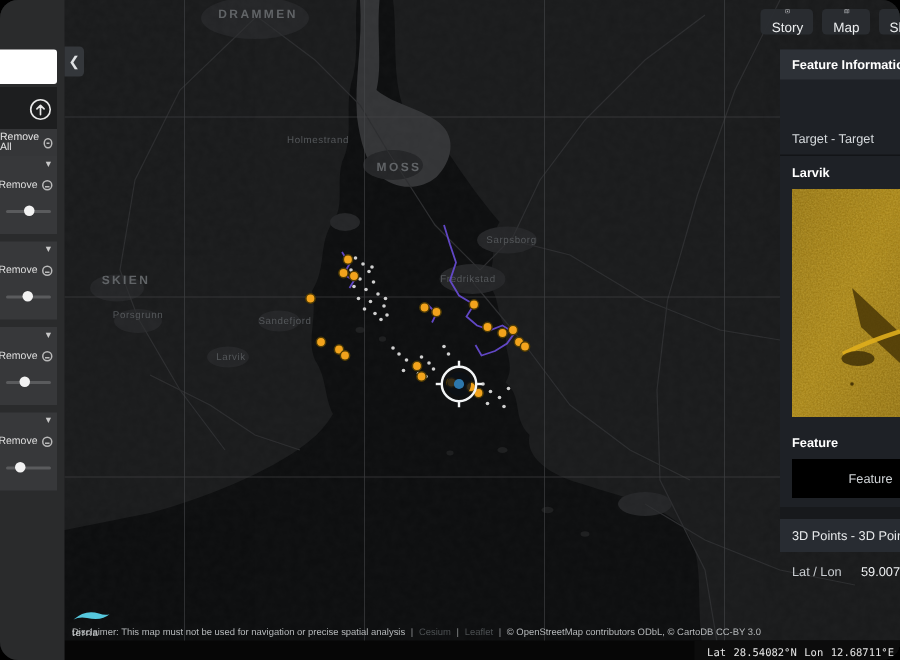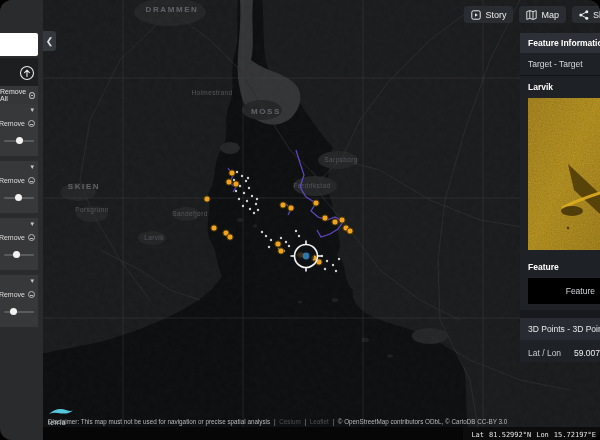--- a/index.html
+++ b/index.html
@@ -33,29 +33,29 @@
   .wb-knob{position:absolute;top:-3px;width:7px;height:7px;border-radius:50%;background:#f2f2f2;}
 
   .collapse-btn{position:absolute;left:43px;top:31px;width:13px;height:20px;background:#34373b;
                 border:none;border-radius:0 3px 3px 0;color:#e0e2e4;font-size:9px;line-height:18px;
                 text-align:center;padding:0;cursor:pointer;z-index:7;}
 
   
   .topbar{position:absolute;right:-24px;top:6px;display:flex;gap:6px;z-index:6;}
   .tb-btn{display:flex;align-items:center;gap:4px;height:17px;padding:0 7px;
           background:rgba(42,46,50,.92);border:none;border-radius:3px;color:#eceeef;
-          font-size:9px;font-family:"Liberation Sans",sans-serif;cursor:pointer;white-space:nowrap;}
+          font-size:9px;font-family:"Liberation Sans",sans-serif;cursor:pointer;white-space:nowrap;flex-direction:column;}
 
   
   .fi-panel{position:absolute;left:520px;top:33px;width:80px;height:329px;background:#1e2126;
             z-index:8;color:#dfe2e5;}
   .fi-header{height:20px;background:#2d3137;display:flex;align-items:center;padding:0 0 0 8px;
              font-size:8.5px;font-weight:bold;color:#fff;white-space:nowrap;overflow:hidden;}
   .fi-target{height:23px;display:flex;align-items:center;padding-left:8px;font-size:8.5px;
-             color:#d6dadd;border-bottom:1px solid #121417;white-space:nowrap;cursor:pointer;}
+             color:#d6dadd;border-bottom:1px solid #121417;white-space:nowrap;cursor:pointer;margin-top:28px;}
   .fi-label{height:22px;display:flex;align-items:center;padding-left:8px;font-size:8.5px;
             font-weight:bold;color:#fff;}
   .fi-image{margin-left:8px;width:72px;height:152px;display:block;}
   .fi-button{display:block;margin-left:8px;width:72px;height:26px;background:#000;border:none;
              color:#d3d7da;font-size:8.5px;text-align:right;padding-right:5px;cursor:pointer;
              font-family:"Liberation Sans",sans-serif;}
   .fi-spacer{height:8px;background:#17191c;margin-top:6px;}
   .fi-points{height:22px;background:#282c32;display:flex;align-items:center;padding-left:8px;
              font-size:8.5px;color:#e8eaec;white-space:nowrap;cursor:pointer;}
   .fi-latlon{height:26px;display:flex;align-items:center;justify-content:space-between;
@@ -369,18 +369,18 @@
     <span class="crlink">Cesium</span>
     <span class="sep">|</span>
     <span class="crlink">Leaflet</span>
     <span class="sep">|</span>
     <span>© OpenStreetMap contributors ODbL, © CartoDB CC-BY 3.0</span>
   </div>
 
   <div class="bottom-bar"></div>
   <div class="latlon-readout">
     <span>Lat</span>
-    <span>81.52992°N</span>
+    <span>28.54082°N</span>
     <span>Lon</span>
-    <span>15.72197°E</span>
+    <span>12.68711°E</span>
   </div>
 
 </div>
 
 </body></html>

